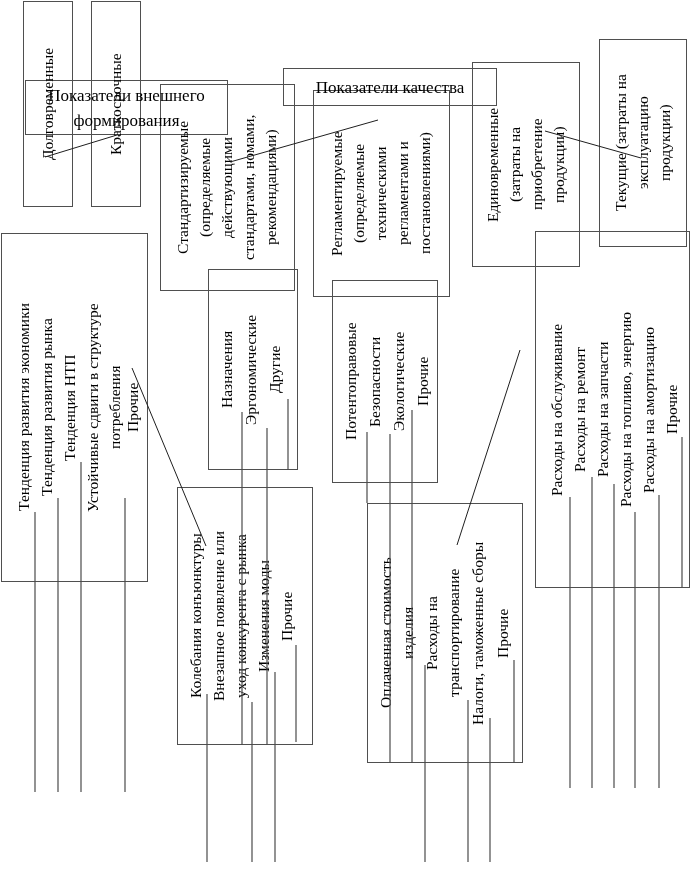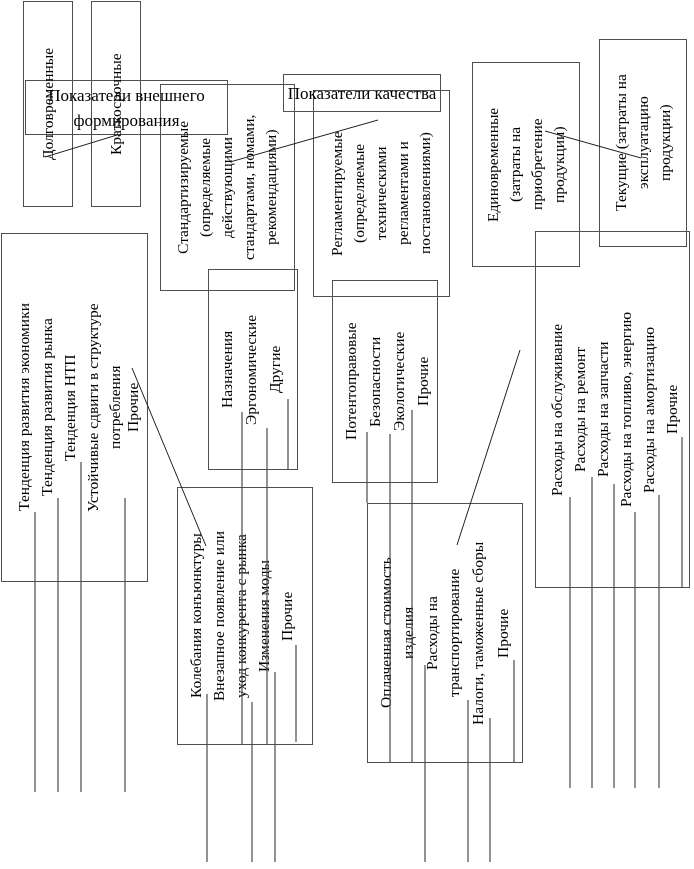--- a/index.html
+++ b/index.html
@@ -61,21 +61,21 @@
   <div class="bx" style="left:177px;top:487px;width:136px;height:258px"></div>
   <div class="bx" style="left:208px;top:269px;width:90px;height:201px"></div>
   <div class="bx" style="left:332px;top:280px;width:106px;height:203px"></div>
   <div class="bx" style="left:367px;top:503px;width:156px;height:260px"></div>
   <div class="bx" style="left:535px;top:231px;width:155px;height:357px"></div>
 
   <div class="hdr" style="left:25px;top:80px;width:203px;height:55px">
     <span class="hdr-text">Показатели внешнего
 формирования</span>
   </div>
-  <div class="hdr" style="left:283px;top:74px;width:158px;height:38px">
+  <div class="hdr" style="left:283px;top:68px;width:214px;height:38px">
     <span class="hdr-text">Показатели качества</span>
   </div>
 
   <div class="vtext" style="left:37px;top:1px;width:22px;height:206px">Долговременные</div>
   <div class="vtext" style="left:105px;top:1px;width:22px;height:206px">Краткосрочные</div>
   <div class="vtext" style="left:172px;top:86px;width:110px;height:203px">Стандартизируемые
 (определяемые
 действующими
 стандартами, номами,
 рекомендациями)</div>

